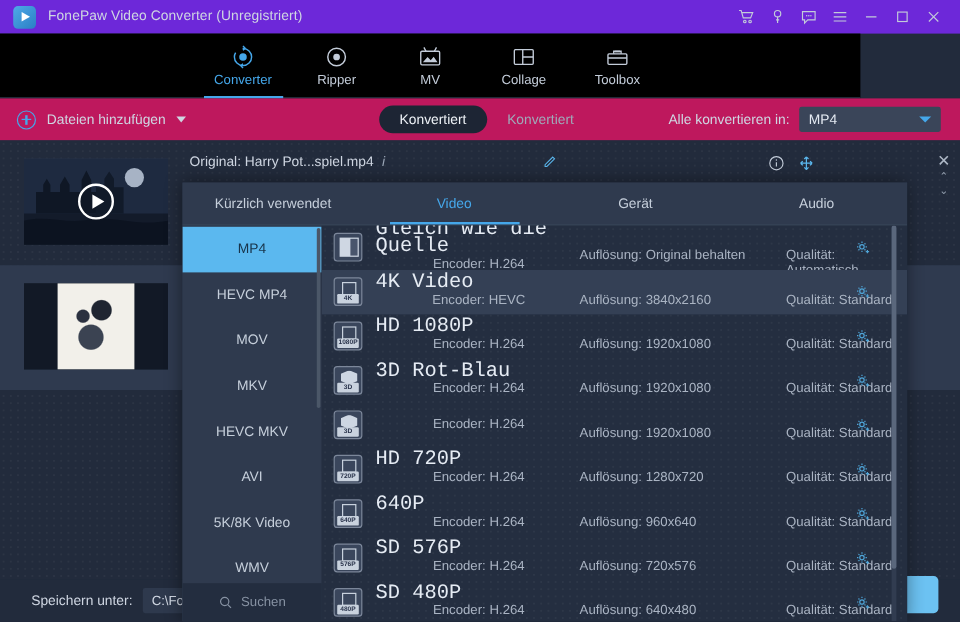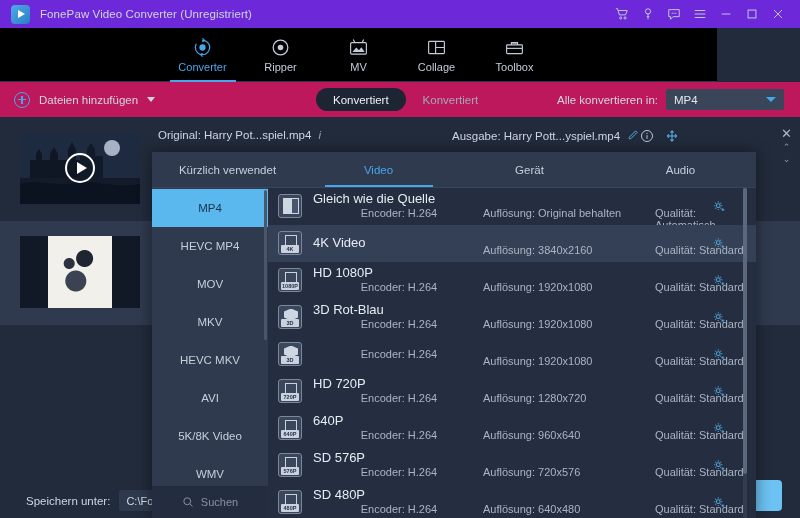--- a/index.html
+++ b/index.html
@@ -210,21 +210,21 @@
     background:#cdd6e2;
     clip-path:polygon(50% 0%,100% 25%,100% 75%,50% 100%,0% 75%,0% 25%);
   }
   .fmt-ico .isrc{
     position:absolute;left:4px;top:3px;width:16px;height:16px;background:#cfd7e3;
   }
   .fmt-ico .isrc:after{
     content:"";position:absolute;right:1px;top:1px;width:6px;height:14px;background:#49556c;
   }
   .fmt-name{ margin-left:11px; width:172px; }
-  .fmt-title{ font-size:13px;color:#e6ecf4; line-height:14px;}
+  .fmt-title{ font-size:17px;color:#e6ecf4; line-height:14px;font-family:Liberation Mono, monospace;}
   .fmt-enc{ font-size:11px;color:#aab4c3; line-height:14px;text-align:center;}
   .fmt-res{ position:absolute; left:215px; top:19px; font-size:11px;color:#aab4c3;}
   .fmt-qual{ position:absolute; left:387px; top:19px; font-size:11px;color:#aab4c3;}
   .fmt-gear{ position:absolute; right:30px; top:11px; color:#4fa5d8;}
   .fmt-list-scroll{
     position:absolute; right:9px; top:0px; width:4px; height:330px; background:#313c50;
   }
   .fmt-list-thumb{
     position:absolute; right:9px; top:0px; width:4px; height:286px; background:#5a6removed;
     background:#5a677c; border-radius:2px;
@@ -380,21 +380,20 @@
         <div class="play-btn">
             <div class="ptri"></div>
           </div>
       </div>
       <div class="row-meta">
         <div class="meta-orig">
           <span>Original: Harry Pot...spiel.mp4</span><span class="info-i">i</span>
         </div>
       </div>
       <div style="position:absolute;left:452px;top:12px;font-size:11.5px;color:#cfd6e2;display:flex;align-items:center;gap:7px;">
-        <span>Ausgabe: Harry Pott...yspiel.mp4</span>
         <span>
           <svg width="12" height="12" viewBox="0 0 16 16" fill="none" stroke="#5bb8ef" stroke-width="1.2">
             <path d="M11.5 2.5l2 2L5 13H3v-2z"></path>
           </svg>
         </span>
       </div>
       <div style="position:absolute;left:640px;top:12px;display:flex;align-items:center;gap:11px;">
         <span>
           <svg width="14" height="14" viewBox="0 0 16 16" fill="none" stroke="#c3ccd9" stroke-width="1.1">
             <circle cx="8" cy="8" r="6.3"></circle>
@@ -484,20 +483,21 @@
                   <path d="M12.4 10.6v3.2M10.8 12.2h3.2"></path>
                 </svg></div>
             </div>
             <div class="fmt-row sel">
               <div class="fmt-ico">
                 <span class="ifilm"></span>
                 <span class="ibadge">4K</span>
               </div>
               <div class="fmt-name">
                 <div class="fmt-title">4K Video</div>
+                <div class="fmt-enc">Encoder: HEVC</div>
               </div>
               <div class="fmt-res">Auflösung: 3840x2160</div>
               <div class="fmt-qual">Qualität: Standard</div>
               <div class="fmt-gear"><svg width="14" height="14" viewBox="0 0 16 16" fill="none" stroke="#4fa5d8" stroke-width="1.15">
                   <circle cx="7.2" cy="7.6" r="2.1"></circle>
                   <path d="M7.2 2.6v1.3M7.2 11.3v1.3M2.5 7.6h1.3M10.6 7.6h1.3M3.9 4.3l.9.9M9.6 10l.9.9M10.5 4.3l-.9.9M4.8 10l-.9.9"></path>
                   <path d="M12.4 10.6v3.2M10.8 12.2h3.2"></path>
                 </svg></div>
             </div>
             <div class="fmt-row">

